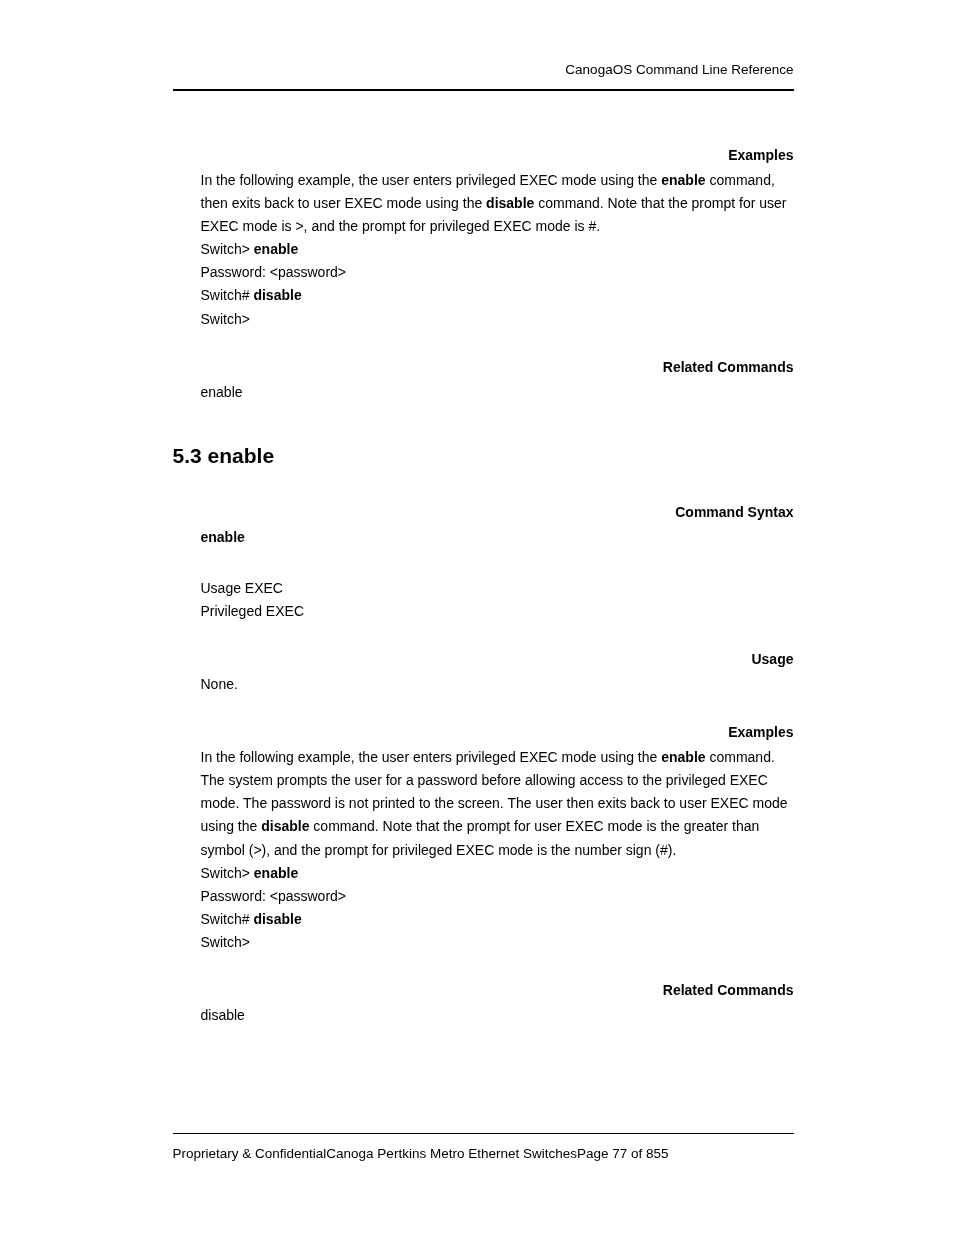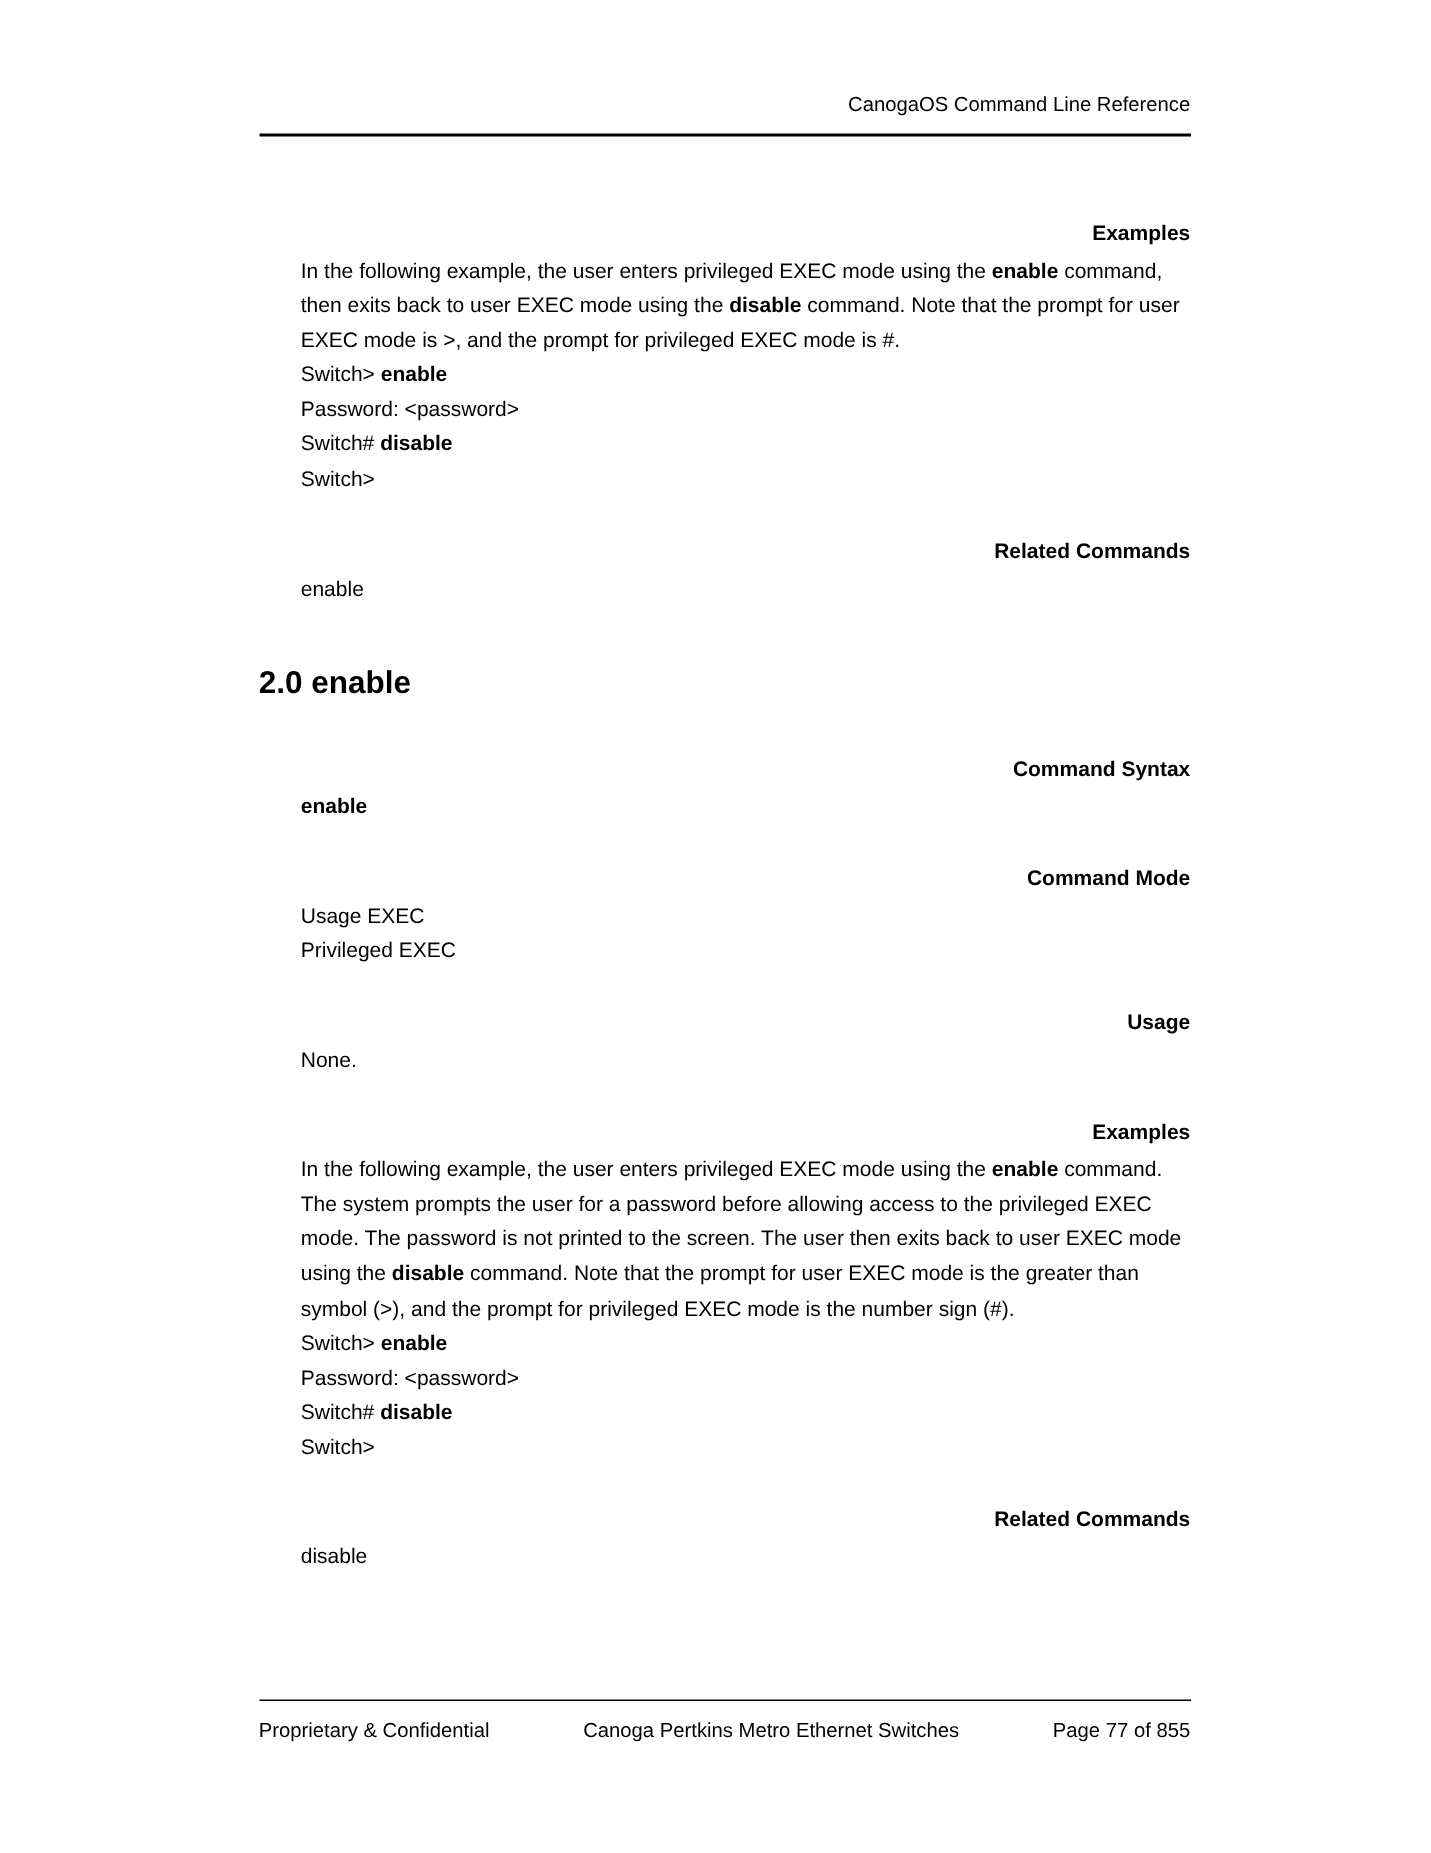--- a/index.html
+++ b/index.html
@@ -65,21 +65,20 @@
     margin: 40px 0 36px 0;
   }
   .footer {
     position: absolute;
     left: 122px;
     right: 110px;
     bottom: 74px;
   }
   .footer-row {
     display: flex;
-    justify-content: space-between;
     font-size: 13.5px;
     padding-top: 12px;
   }
 </style>
 </head>
 <body>
 
 <div class="page">
 
   <div class="running-header">CanogaOS Command Line Reference</div>
@@ -100,32 +99,31 @@
       </div>
     </div>
 
     <div class="block">
       <p class="label">Related Commands</p>
       <div class="indent">
         <p class="para">enable</p>
       </div>
     </div>
 
-    <h2 class="section-title">2.0  enable</h2>
+    <h2 class="section-title">5.3  enable</h2>
 
 
     <div class="block">
       <p class="label">Command Syntax</p>
       <div class="indent">
         <p class="para bold">enable</p>
       </div>
     </div>
 
     <div class="block">
-      <p class="label">Command Mode</p>
       <div class="indent">
         <p class="para">Usage EXEC</p>
         <p class="para">Privileged EXEC</p>
       </div>
     </div>
 
     <div class="block">
       <p class="label">Usage</p>
       <div class="indent">
         <p class="para">None.</p>

